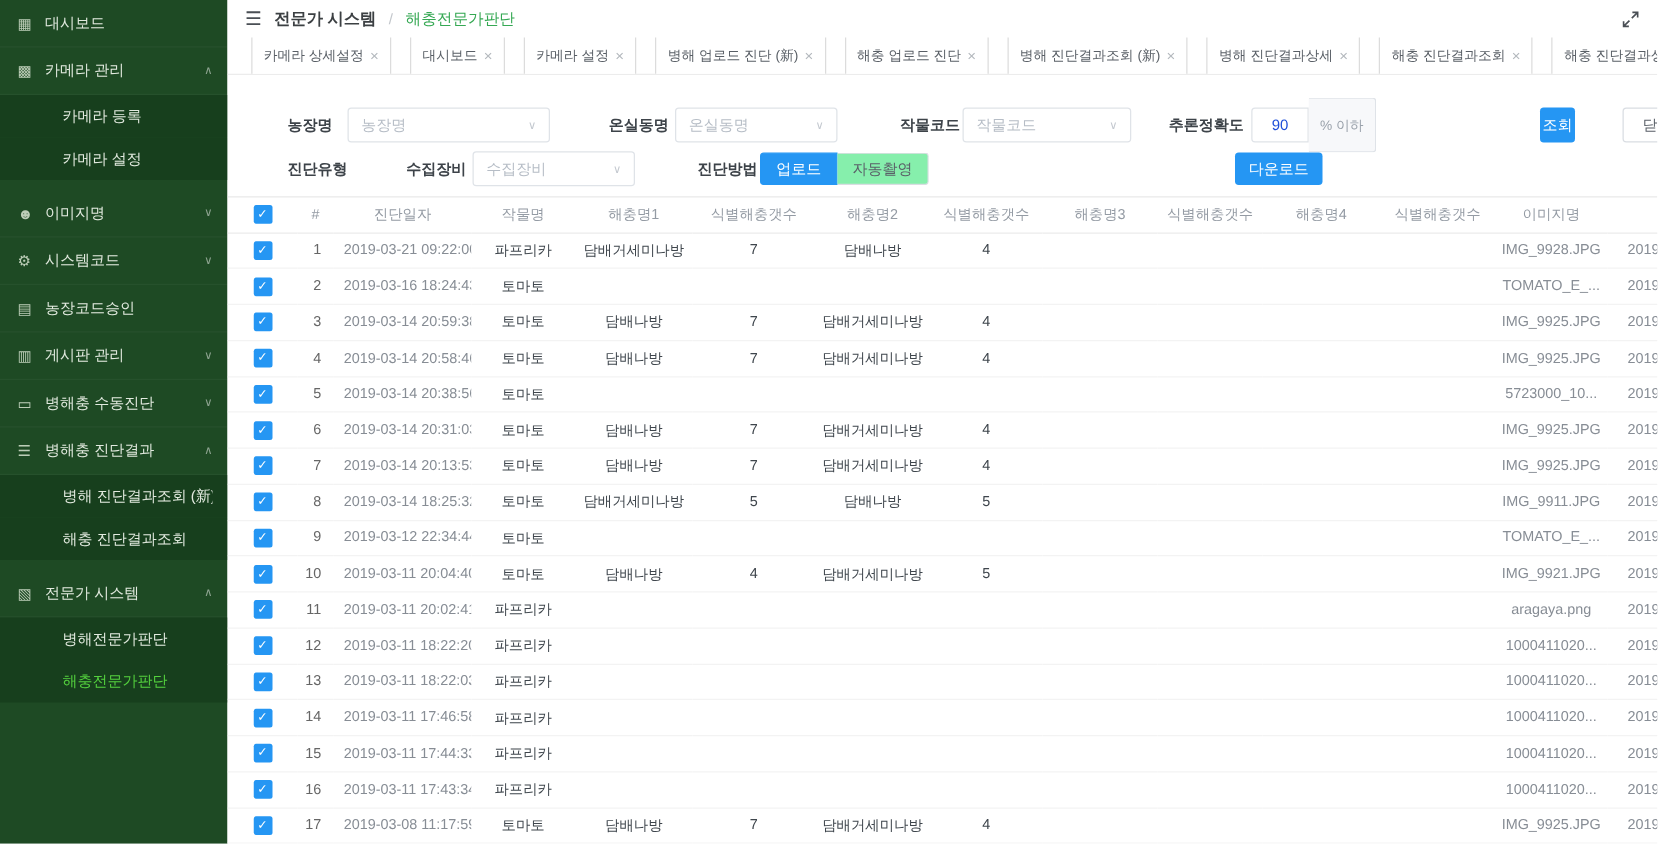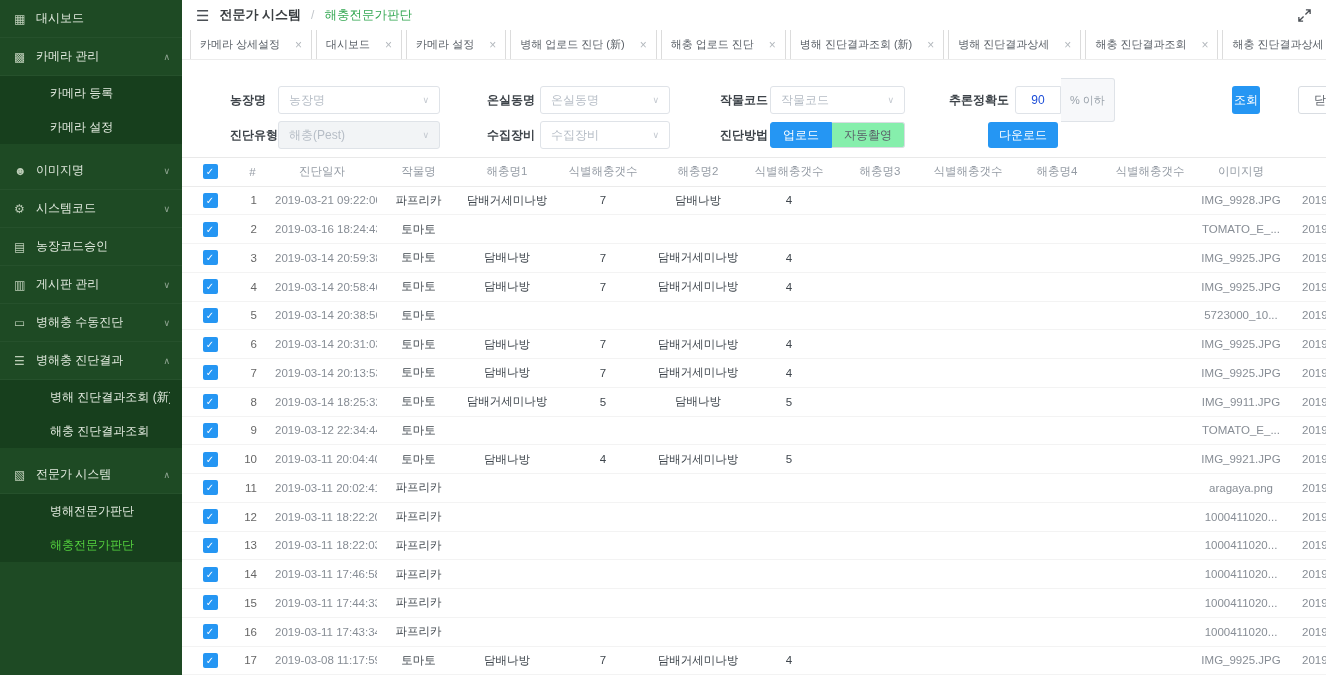--- a/index.html
+++ b/index.html
@@ -22,34 +22,34 @@
 
   .topbar { height:30px; display:flex; align-items:center; gap:10px; padding:0 14px; }
   .hamburger { font-size:15px; color:#4a4f55; cursor:pointer; line-height:1; }
   .hamburger::before { content:"☰"; }
   .crumb-root { font-size:13px; font-weight:700; color:#3c4043; }
   .crumb-sep { color:#c2c6cb; }
   .crumb-cur { font-size:12.5px; color:#35a853; }
   .fullscreen { margin-left:auto; cursor:pointer; display:flex; align-items:center; }
 
   .tabbar { height:30px; display:flex; align-items:center; gap:4px; padding:0 8px; border-bottom:1px solid #ececec; overflow:hidden; }
-  .tab { display:inline-flex; align-items:center; gap:15px; height:22px; padding:16px 9px; border:1px solid #dcdcdc; border-radius:2px; font-size:11px; color:#595f66; background:#fff; cursor:pointer; white-space:nowrap; }
+  .tab { display:inline-flex; align-items:center; gap:5px; height:22px; padding:16px 9px; border:1px solid #dcdcdc; border-radius:2px; font-size:11px; color:#595f66; background:#fff; cursor:pointer; white-space:nowrap;margin-left:11px; }
   .tab-close { color:#b3b8bd; font-size:12px; line-height:1; }
   .tab-close::after { content:"×"; }
 
   
   .filters { position:relative; height:98px; border-bottom:1px solid #e9e9e9; }
   .f-row { position:absolute; left:0; display:flex; align-items:center; height:28px; width:100%; }
   .f-row1 { top:26px; }
   .f-row2 { top:61px; height:28px; }
   .f-label { font-weight:700; color:#3d4349; font-size:12px; white-space:nowrap; }
   .lab1 { width:48px; margin-left:48px; }
   .lab2 { width:53px; margin-left:47px; }
   .lab3 { width:50px; margin-left:50px; }
-  .lab4 { width:66px; margin-left:44px; }
+  .lab4 { width:66px; margin-left:30px; }
   .sel { height:28px; border:1px solid #dfe3e8; border-radius:3px; display:flex; align-items:center; justify-content:space-between; padding:0 10px; background:#fff; cursor:pointer; }
   .sel .ph { color:#b6bdc6; font-size:12px; }
   .sel .chev { color:#c3c8cf; font-size:9px; }
   .sel .chev::after { content:"∨"; }
   .sel.disabled { background:#f2f4f6; }
   .sel1 { width:162px; }
   .sel2 { width:130px; }
   .sel3 { width:135px; }
   .acc-input { width:46px; height:28px; border:1px solid #dfe3e8; border-radius:3px 0 0 3px; text-align:center; font-size:12px; color:#1d4ed8; font-family:inherit; }
   .acc-suffix { height:44px; border:1px solid #dfe3e8; border-left:none; border-radius:0 3px 3px 0; display:flex; align-items:center; padding:0 9px; color:#9aa2ab; background:#f7f8fa; font-size:11px; }
@@ -270,24 +270,20 @@
           <span class="ph">작물코드</span>
           <span class="chev"></span>
         </div>
         <span class="f-label lab4">추론정확도</span>
         <input class="acc-input" value="90" style="">
         <span class="acc-suffix">% 이하</span>
       </div>
 
       <div class="f-row f-row2">
         <span class="f-label lab1">진단유형</span>
-        <div class="sel sel1 disabled">
-          <span class="ph">해충(Pest)</span>
-          <span class="chev"></span>
-        </div>
         <span class="f-label lab2">수집장비</span>
         <div class="sel sel2">
           <span class="ph">수집장비</span>
           <span class="chev"></span>
         </div>
         <span class="f-label lab3">진단방법</span>
         <div class="seg">
           <button class="seg-btn seg-active">업로드</button>
           <button class="seg-btn">자동촬영</button>
         </div>

